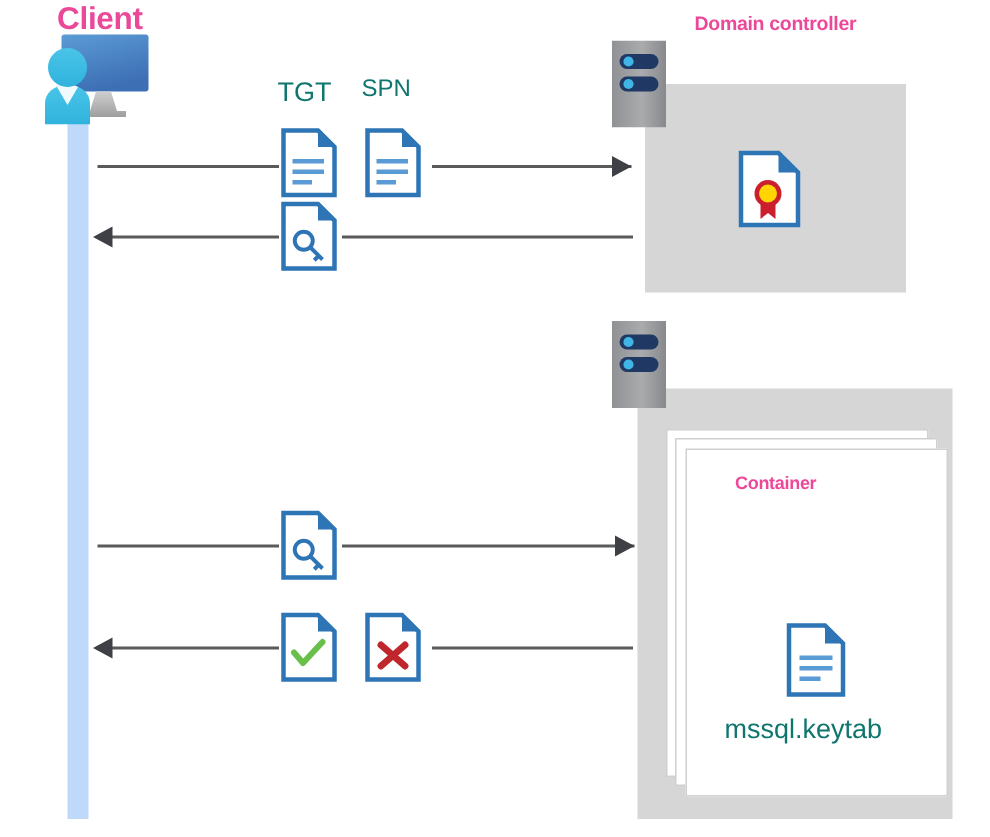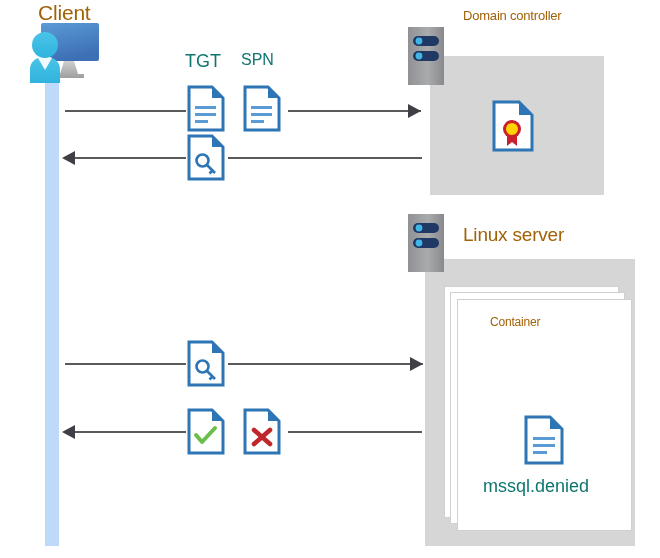--- a/index.html
+++ b/index.html
@@ -15,22 +15,22 @@
     position: relative;
     width: 660px;
     height: 558px;
     background: #ffffff;
     overflow: hidden;
   }
   .abs { position: absolute; }
 
   
   .label-bold {
-    font-weight: normal;
-    color: #a16207;
+    font-weight: bold;
+    color: #ec4899;
     letter-spacing: -0.2px;
   }
   .label-plain {
     color: #0f766e;
   }
   #client-title {
     left: 38px; top: 1px;
     font-size: 21px;
     line-height: 24px;
   }
@@ -207,39 +207,38 @@
   <div class="abs gray-box" id="linux-box"></div>
   <div class="abs rack-icon" id="linux-rack">
     <svg viewBox="0 0 36 58" width="36" height="58">
       <rect x="0" y="0" width="36" height="58" fill="url(#rackG1)"></rect>
       <rect x="5" y="9" width="26" height="10" rx="5" fill="#1f3864"></rect>
       <circle cx="11" cy="14" r="3.4" fill="#41b6e6"></circle>
       <rect x="5" y="24" width="26" height="10" rx="5" fill="#1f3864"></rect>
       <circle cx="11" cy="29" r="3.4" fill="#41b6e6"></circle>
     </svg>
   </div>
-  <div class="abs label-bold" id="linux-title">Linux server</div>
 
   <div class="abs card" id="card-back"></div>
   <div class="abs card" id="card-mid"></div>
   <div class="abs card" id="card-front"></div>
 
   <div class="abs label-bold" id="container-title">Container</div>
 
 
   <div class="abs" id="doc-keytab">
     <svg viewBox="0 0 40 50" width="40" height="50">
       <path d="M2 2 h24 l12 12 v34 H2 Z" fill="#ffffff" stroke="#2e75b6" stroke-width="3"></path>
       <path d="M26 2 l12 12 h-12 z" fill="#2e75b6"></path>
       <rect x="9" y="22" width="22" height="3" fill="#5b9bd5"></rect>
       <rect x="9" y="29" width="22" height="3" fill="#5b9bd5"></rect>
       <rect x="9" y="36" width="14" height="3" fill="#5b9bd5"></rect>
     </svg>
   </div>
-  <div class="abs label-plain" id="keytab-label">mssql.denied</div>
+  <div class="abs label-plain" id="keytab-label">mssql.keytab</div>
 
   <div class="abs conn conn-a"></div>
   <div class="abs conn conn-b"></div>
   <div class="abs arrow-right" id="arr-dc"></div>
 
   <div class="abs label-plain" id="tgt-label">TGT</div>
   <div class="abs label-plain" id="spn-label">SPN</div>
 
   <div class="abs doc-icon" id="doc-tgt">
     <svg viewBox="0 0 38 47" width="38" height="47">

